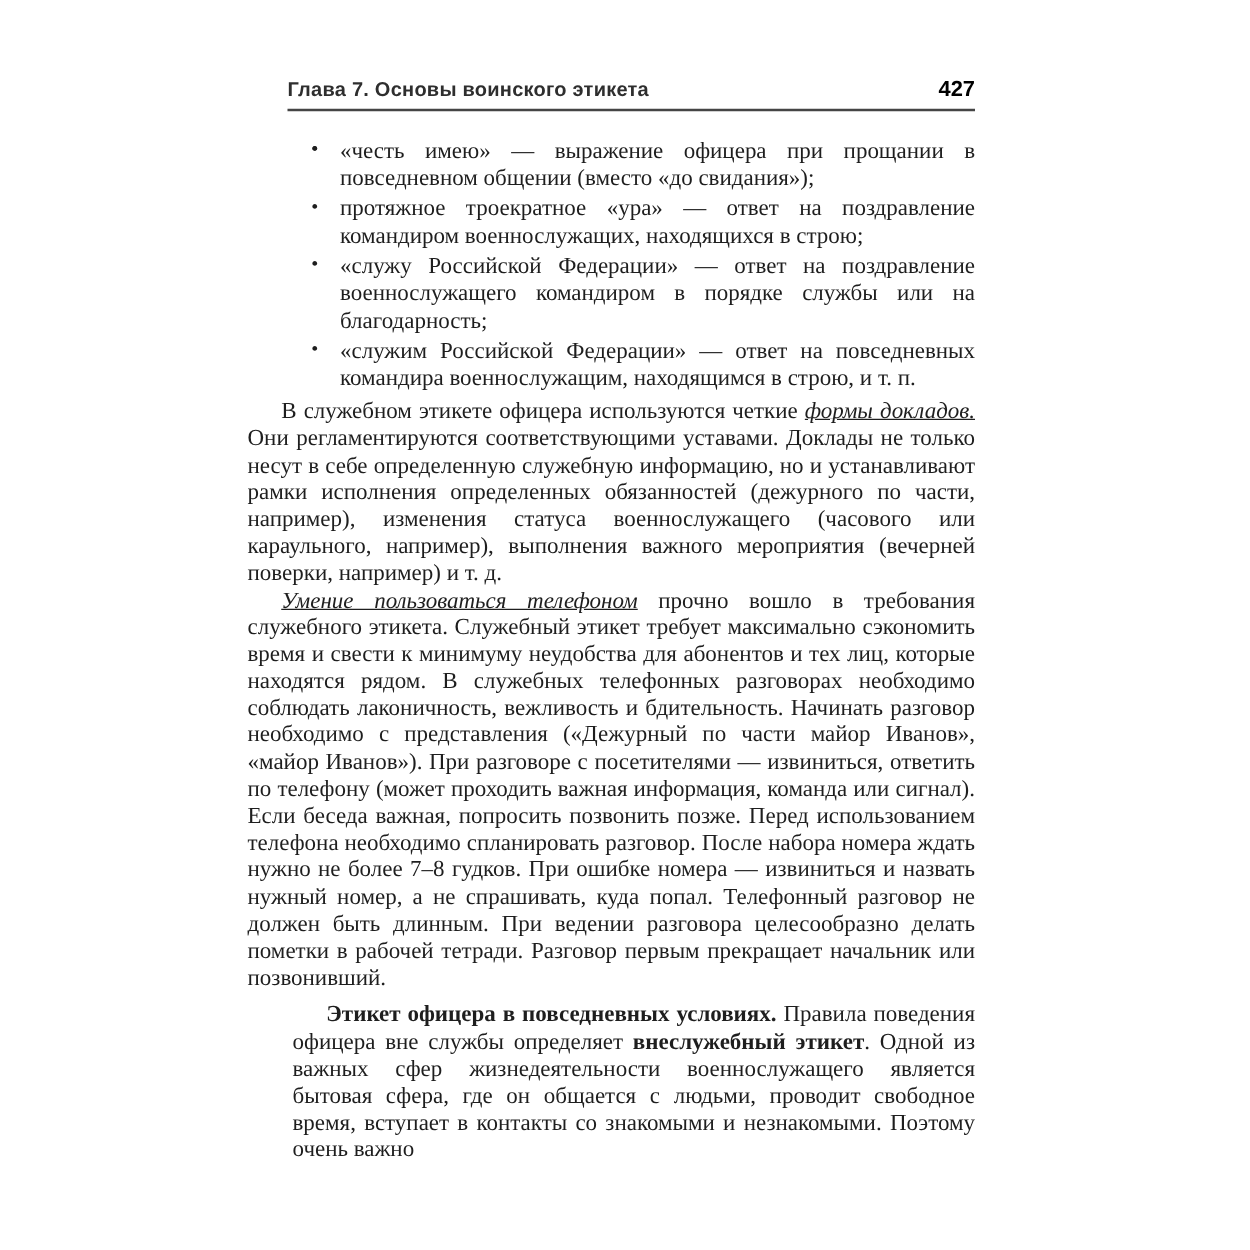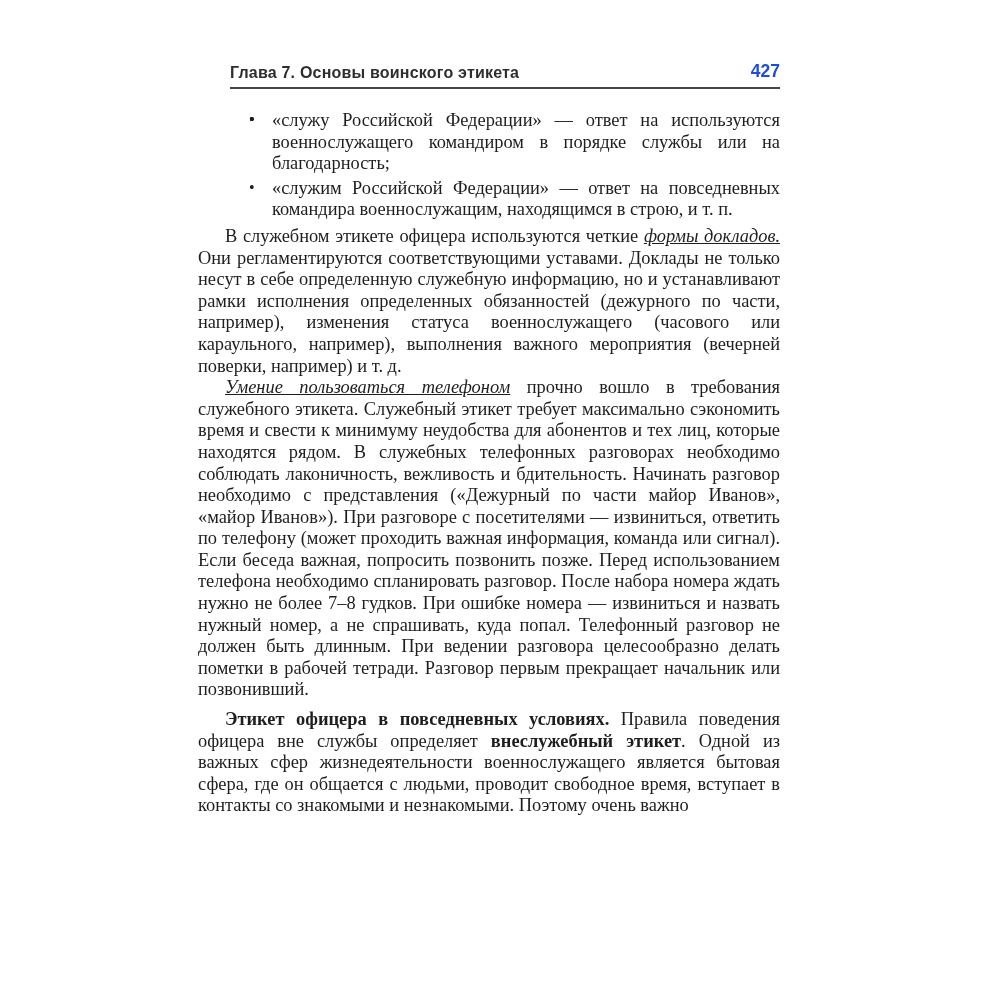--- a/index.html
+++ b/index.html
@@ -31,21 +31,21 @@
     font-family: "Liberation Sans", sans-serif;
     font-size: 16px;
     font-weight: 700;
     letter-spacing: 0.2px;
     color: #2e2e2e;
   }
   .page-number {
     font-family: "Liberation Sans", sans-serif;
     font-size: 17.5px;
     font-weight: 700;
-    color: #1d4ed8;
+    color: #000000;
   }
   
   .body-text {
     font-size: 18.4px;
     line-height: 21.6px;
     text-align: justify;
     hyphens: auto;
   }
   ul.bullet-list {
     list-style: none;
@@ -63,47 +63,50 @@
     top: -1px;
     font-size: 16px;
     color: #1e1e1e;
   }
   p.para {
     margin: 0;
     text-indent: 27px;
   }
   p.para-spaced {
     margin-top: 8px;
+    margin-left: 36px;
   }
   .r-i { font-style: italic; text-decoration: underline; }
   .r-b { font-weight: 700; }
 </style>
 </head>
 <body>
 
 <div class="page">
 
   <div class="running-head">
     <span class="chapter-title">Глава 7. Основы воинского этикета</span>
     <span class="page-number">427</span>
   </div>
 
   <ul class="bullet-list body-text">
     <li>
       <span class="bullet-marker">•</span>
     </li>
     <li>
       <span class="bullet-marker">•</span>
+      <span>«честь имею» — выражение офицера при прощании в повседневном общении (вместо «до свидания»);</span>
     </li>
     <li>
       <span class="bullet-marker">•</span>
+      <span>протяжное троекратное «ура» — ответ на поздравление командиром военнослужащих, находящихся в строю;</span>
     </li>
     <li>
       <span class="bullet-marker">•</span>
-      <span>«служу Российской Федерации» — ответ на используются военнослужащего командиром в порядке службы или на благодарность;</span>
+      <span>«служу Российской Федерации» — ответ на поздравление военнослужащего командиром в порядке службы или на благодарность;</span>
     </li>
     <li>
       <span class="bullet-marker">•</span>
       <span>«служим Российской Федерации» — ответ на повседневных командира военнослужащим, находящимся в строю, и т. п.</span>
     </li>
   </ul>
 
   <p class="para body-text">
     <span>В служебном этикете офицера используются четкие </span><span class="r-i">формы докладов.</span><span> Они регламентируются соответствующими уставами. Доклады не только несут в себе определенную служебную информацию, но и устанавливают рамки исполнения определенных обязанностей (дежурного по части, например), изменения статуса военнослужащего (часового или караульного, например), выполнения важного мероприятия (вечерней поверки, например) и т. д.</span>
   </p>

